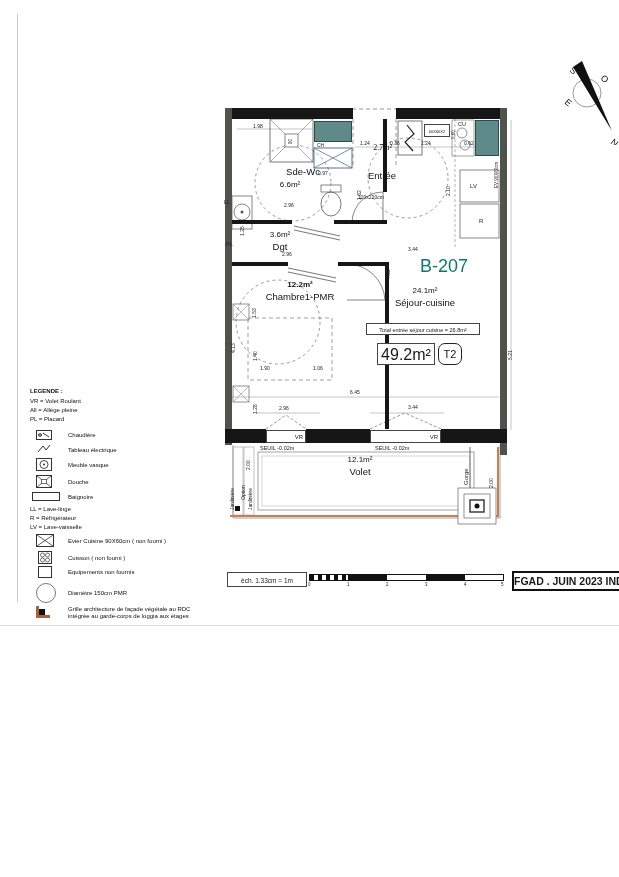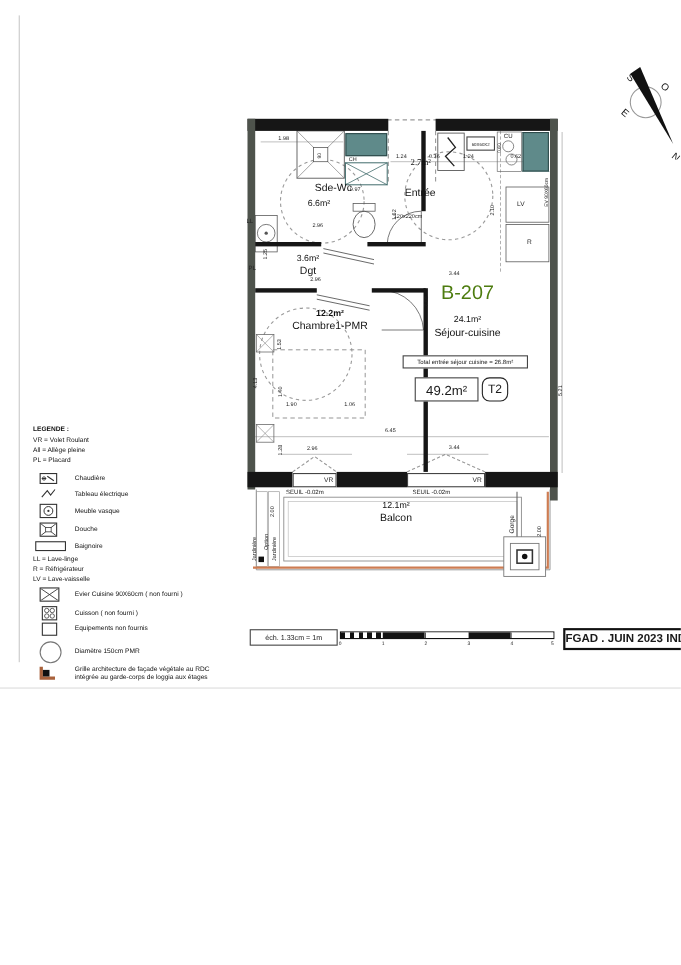--- a/index.html
+++ b/index.html
@@ -151,36 +151,36 @@
   <div class="roomarea" style="left:355px;top:144px;width:55px;font-family:Liberation Serif, serif;">2.7m²</div>
   <div class="roomname" style="left:352px;top:171px;width:60px;">Entrée</div>
   <div class="dim" style="left:358px;top:195px;">120x220cm</div>
 
   <div class="roomarea" style="left:258px;top:231px;width:44px;">3.6m²</div>
   <div class="roomname" style="left:258px;top:242px;width:44px;">Dgt</div>
 
   <div class="roomarea" style="left:268px;top:281px;width:64px;font-weight:bold;">12.2m²</div>
   <div class="roomname" style="left:240px;top:292px;width:120px;">Chambre1-PMR</div>
 
-  <div class="abs" style="left:385px;top:256px;width:80px;font-size:18px;text-align:center;color:#4d7c0f;">B-207</div>
+  <div class="abs" style="left:404px;top:256px;width:80px;font-size:18px;text-align:center;color:#0f766e;">B-207</div>
   <div class="roomarea" style="left:393px;top:287px;width:64px;">24.1m²</div>
   <div class="roomname" style="left:378px;top:298px;width:94px;">Séjour-cuisine</div>
 
   <div class="box" style="left:366px;top:323px;width:114px;height:12px;text-align:center;font-size:5.5px;line-height:12px;">
     <span>Total entrée séjour cuisine = 26.8m²</span>
   </div>
-  <div class="box" style="left:377px;top:343px;width:58px;height:22px;text-align:center;font-size:12px;line-height:22px;">
+  <div class="box" style="left:377px;top:343px;width:58px;height:22px;text-align:center;font-size:16px;line-height:22px;">
     <span>49.2m²</span>
   </div>
   <div class="box" style="left:438px;top:343px;width:24px;height:22px;border:1.5px solid #222;border-radius:7px;text-align:center;font-size:11px;line-height:20px;">
     <span>T2</span>
   </div>
 
   <div class="roomarea" style="left:330px;top:456px;width:60px;">12.1m²</div>
-  <div class="roomname" style="left:330px;top:467px;width:60px;">Balcon</div>
+  <div class="roomname" style="left:330px;top:467px;width:60px;">Volet</div>
 
   <div class="dim" style="left:260px;top:446px;font-size:5.5px;">SEUIL -0.02m</div>
   <div class="dim" style="left:375px;top:446px;font-size:5.5px;">SEUIL -0.02m</div>
 
   <div class="dim" style="left:317px;top:143px;">CH</div>
   <div class="dim6" style="left:458px;top:122px;font-size:5.5px;">CU</div>
   <div class="dim6" style="left:470px;top:183px;">LV</div>
   <div class="dim6" style="left:479px;top:218px;">R</div>
   <div class="dim6" style="left:224px;top:200px;font-size:5.5px;">LL</div>
   <div class="dim6" style="left:226px;top:242px;font-size:5.5px;">PL</div>

